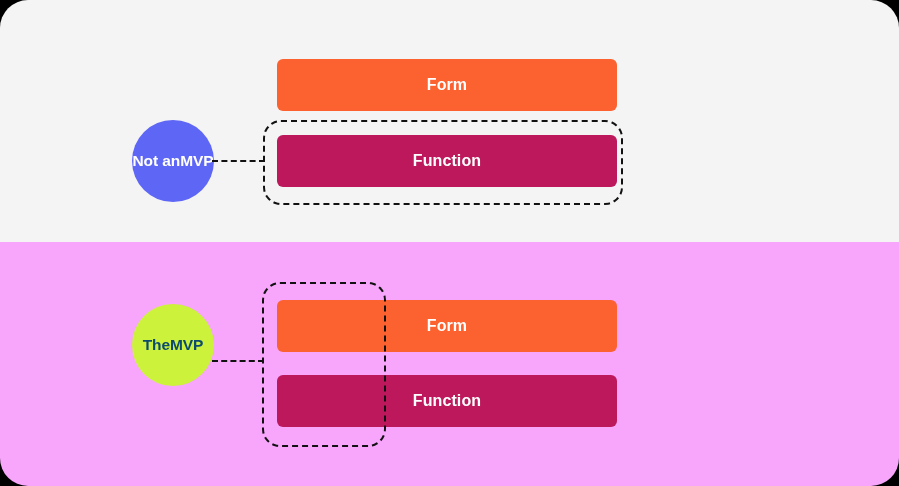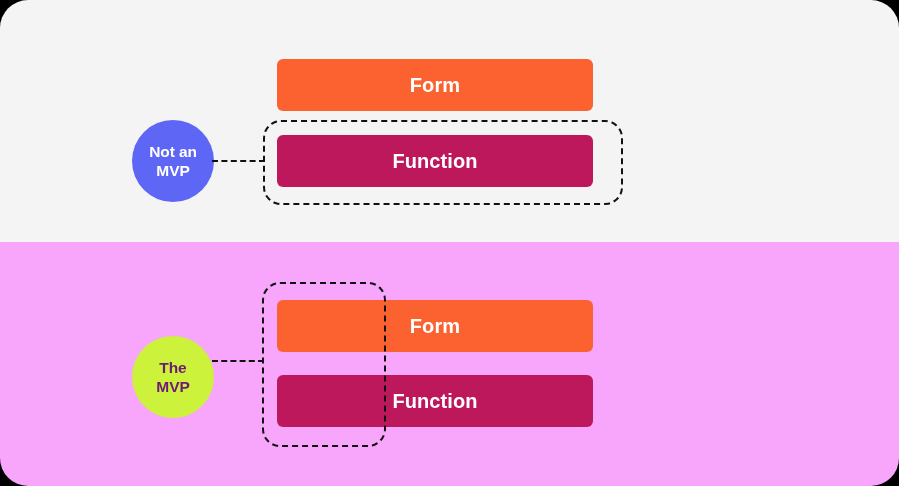--- a/index.html
+++ b/index.html
@@ -33,40 +33,40 @@
     background: #f7a6fb;
   }
 
   
   .node-circle {
     position: absolute;
     width: 82px;
     height: 82px;
     border-radius: 50%;
     display: flex;
-    flex-direction: column;
+    flex-direction: row;
     align-items: center;
     justify-content: center;
     text-align: left;
     font-size: 15.5px;
     font-weight: bold;
     line-height: 1.25;
     letter-spacing: -0.1px;
   }
   #circle-not-mvp {
     left: 132px;
     top: 120px;
     background: #5e66f6;
     color: #ffffff;
   }
   #circle-the-mvp {
     left: 132px;
-    top: 336px;
+    top: 304px;
     background: #ccf23c;
-    color: #701a75;
+    color: #0c4a6e;
   }
   .node-circle span { display: block; }
 
   
   .connector {
     position: absolute;
     height: 0;
     border-top: 2px dashed #111111;
   }
   #connector-top {
@@ -97,28 +97,28 @@
     left: 262px;
     top: 282px;
     width: 124px;
     height: 165px;
     z-index: 3;
   }
 
   
   .bar {
     position: absolute;
-    width: 316px;
+    width: 340px;
     height: 52px;
     border-radius: 6px;
     display: flex;
     align-items: center;
     justify-content: center;
     color: #ffffff;
-    font-size: 20px;
+    font-size: 16px;
     font-weight: bold;
     letter-spacing: 0.1px;
   }
   .bar-form { background: #fc6130; }
   .bar-function { background: #be185d; }
 
   #bar-form-top      { left: 277px; top: 59px; }
   #bar-function-top  { left: 277px; top: 135px; z-index: 2; }
   #bar-form-bottom   { left: 277px; top: 300px; z-index: 2; }
   #bar-function-bottom { left: 277px; top: 375px; z-index: 2; }

